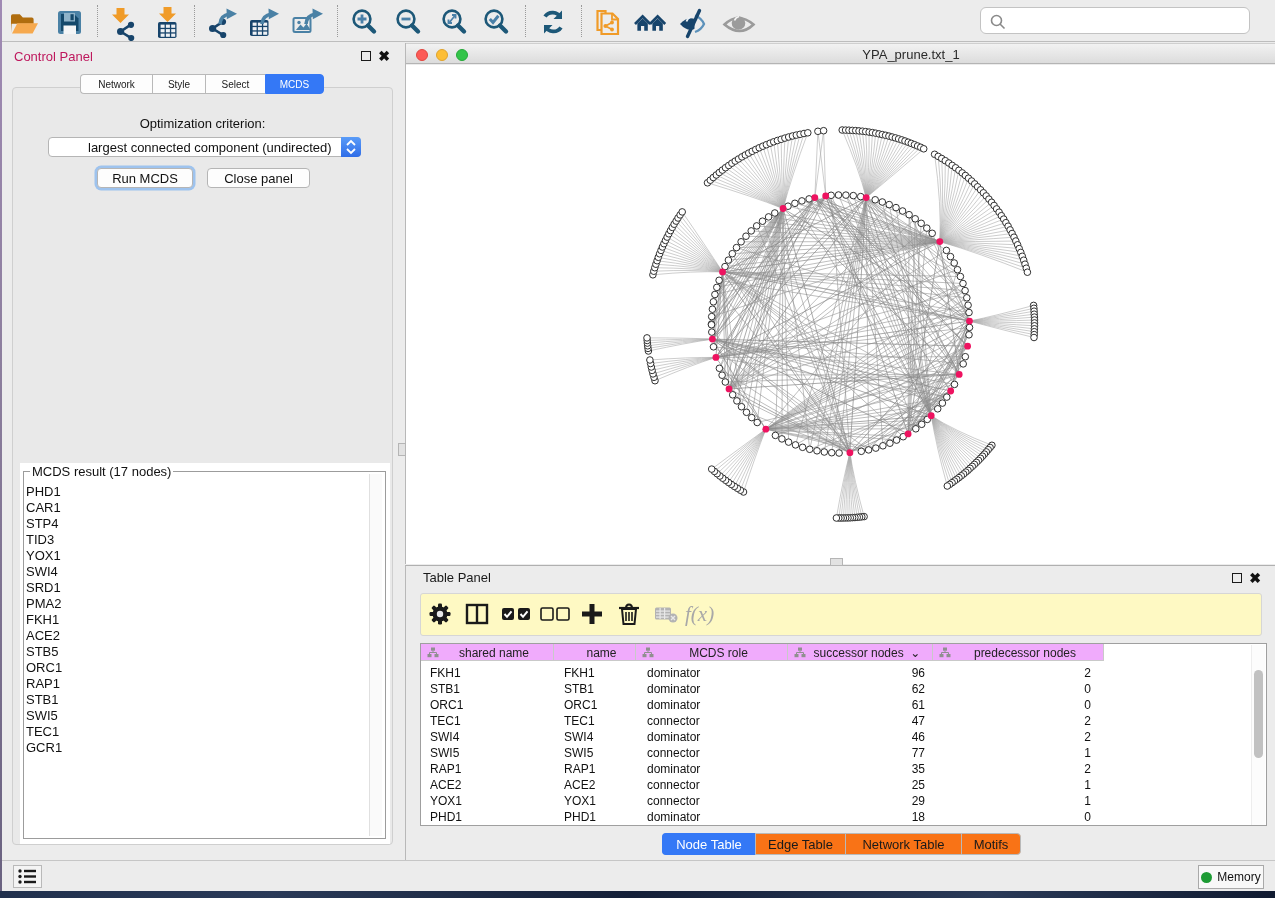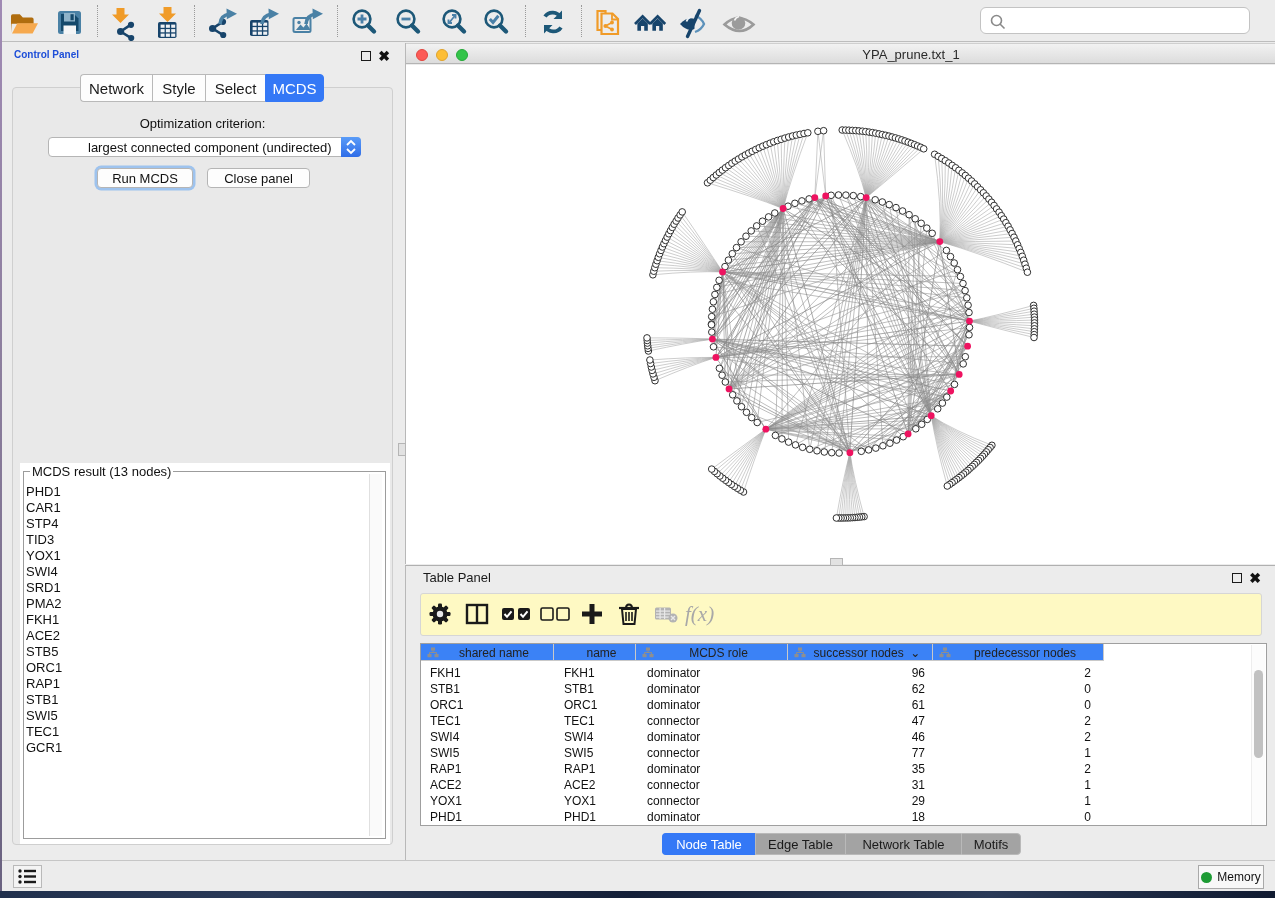--- a/index.html
+++ b/index.html
@@ -9,28 +9,28 @@
   background:linear-gradient(100deg,#1b2a47 0%,#2a3a58 30%,#141f38 55%,#2a3a58 80%,#101a30 100%); }
 #win { position:absolute; left:2px; top:0; width:1273px; height:891px; background:#ececec; }
 
 #toolbar { position:absolute; left:0; top:0; width:1273px; height:42px; background:#ececec; border-bottom:1px solid #bdbdbd; }
 .sep { position:absolute; top:5px; height:32px; width:0; border-left:1px dotted #9a9a9a; }
 .tbi { position:absolute; top:5px; }
 #search { position:absolute; left:978px; top:7px; width:270px; height:27px; background:#fff; border:1px solid #c3c3c3; border-radius:6px; }
 #search svg { position:absolute; left:8px; top:5px; }
 
 #cp { position:absolute; left:0px; top:43px; width:401px; height:816px; background:#ececec; }
-#cp-title { position:absolute; left:12px; top:6px; font-size:10px; color:#1d4ed8;font-weight:bold; }
+#cp-title { position:absolute; left:12px; top:6px; font-size:13px; color:#be185d; }
 .winbtns { position:absolute; display:flex; gap:7px; align-items:center; }
 #cp .winbtns { right:13px; top:8px; }
 .fbtn { width:10px; height:10px; border:1.5px solid #1a1a1a; display:inline-block; }
 .xbtn { font-size:14px; font-weight:bold; color:#111; line-height:10px; }
 #cp-tabs { position:absolute; left:78px; top:31px; height:20px; display:flex; z-index:3; }
-.tab { height:28px; border:1px solid #b9b9b9; border-right:none; background:#fdfdfd; color:#1a1a1a;
-  font-size:15px; display:flex; align-items:center; justify-content:center; }
+.tab { height:20px; border:1px solid #b9b9b9; border-right:none; background:#fdfdfd; color:#1a1a1a;
+  font-size:10px; display:flex; align-items:center; justify-content:center; }
 .tab:first-child { border-radius:4px 0 0 4px; }
 .tab:last-child { border-radius:0 4px 4px 0; border-right:1px solid #b9b9b9; }
 .tab.sel { background:#3478f6; color:#fff; border-color:#3478f6; }
 #cp-content { position:absolute; left:10px; top:44px; width:381px; height:758px; background:#e9e9e9;
   border:1px solid #cfcfcf; border-radius:4px; }
 #opt-label { position:absolute; left:0; top:28px; width:100%; text-align:center; font-size:13px; color:#111; }
 #combo { position:absolute; left:35px; top:49px; width:313px; height:20px; background:#fff; border:1px solid #b5b5b5; border-radius:4px; }
 #combo .ctext { position:absolute; left:12px; top:2px; font-size:13px; color:#111;padding-left:27px; }
 #combo .spin { position:absolute; right:-1px; top:-1px; width:20px; height:20px; background:linear-gradient(#5a9cf8,#2f6de8); border-radius:0 4px 4px 0; }
 .btn { position:absolute; height:20px; background:#fdfdfd; border:1px solid #b5b5b5; border-radius:4px;
@@ -57,33 +57,33 @@
 #tl-y { left:30px; background:#fdbe35; border:0.5px solid #e0a32c; }
 #tl-g { left:50px; background:#33c449; border:0.5px solid #24a938; }
 #net-name { position:absolute; left:140px; top:3px; width:730px; text-align:center; font-size:13px; color:#2a2a2a; }
 #netview { position:absolute; left:0; top:22px; width:870px; height:499px; background:#fff; }
 
 #tp { position:absolute; left:403px; top:565px; width:870px; height:295px; background:#ececec; border-left:1px solid #b8b8b8; border-top:1px solid #b0b0b0;}
 #tp-title { position:absolute; left:17px; top:4px; font-size:13px; color:#1a1a1a; }
 #tp .winbtns { right:14px; top:7px; }
 #tp-toolbar { position:absolute; left:14px; top:27px; width:842px; height:43px; background:#fef9c3; border:1px solid #d6d6d6; border-radius:3px;}
 #tbl { position:absolute; left:14px; top:77px; width:847px; height:183px; background:#fff; border:1px solid #9f9f9f; }
-#tbl-head { position:absolute; left:0; top:0; width:683px; height:17px; background:#3b82f6; border-bottom:1px solid #c9c9c9; font-size:12px; color:#222; }
+#tbl-head { position:absolute; left:0; top:0; width:683px; height:17px; background:#f0abfc; border-bottom:1px solid #c9c9c9; font-size:12px; color:#222; }
 .hcell { position:absolute; top:0; height:17px; border-right:1px solid #c9c9c9; }
 .hlabel { position:absolute; left:16px; width:calc(100% - 18px); text-align:center; top:2px; white-space:nowrap; }
 .hicon { position:absolute; left:6px; top:3px; }
 .trow { position:absolute; left:0; width:683px; height:16px; font-size:12px; color:#111; }
 .c1 { position:absolute; left:9px; top:1px; } .c2 { position:absolute; left:143px; top:1px; }
 .c3 { position:absolute; left:226px; top:1px; }
 .c4 { position:absolute; left:370px; width:134px; text-align:right; top:1px; }
 .c5 { position:absolute; left:520px; width:150px; text-align:right; top:1px; }
 #tbl-sb { position:absolute; right:1px; top:1px; width:14px; height:180px; background:#fcfcfc; border-left:1px solid #ededed;}
 #tbl-thumb { position:absolute; left:2px; top:25px; width:9px; height:88px; background:#c1c1c1; border-radius:5px; }
 #tp-tabs { position:absolute; left:256px; top:267px; height:22px; display:flex; }
-.tab2 { height:22px; border:1px solid #b9b9b9; border-right:none; background:#a3a3a3; color:#1a1a1a;
+.tab2 { height:22px; border:1px solid #b9b9b9; border-right:none; background:#f97316; color:#1a1a1a;
   font-size:13px; display:flex; align-items:center; justify-content:center; }
 .tab2:first-child { border-radius:4px 0 0 4px; }
 .tab2:last-child { border-radius:0 4px 4px 0; border-right:1px solid #b9b9b9; }
 .tab2.sel { background:#3478f6; color:#fff; border-color:#3478f6; }
 </style>
 </head>
 <body>
 <div id="wall"></div>
 <div style="position:absolute;left:0;top:0;width:2px;height:891px;background:linear-gradient(#a08ab4,#8d7f9e 40%,#6a6280);z-index:5"></div>
 <div id="win">
@@ -268,21 +268,21 @@
           <span class="ctext">largest connected component (undirected)</span>
         <span class="spin"><svg width="20" height="20">
               <path d="M6 8 L10 4 L14 8" fill="none" stroke="#fff" stroke-width="1.8"></path>
               <path d="M6 12 L10 16 L14 12" fill="none" stroke="#fff" stroke-width="1.8"></path>
             </svg></span>
       </div>
       <div class="btn" id="btn-run">Run MCDS</div>
       <div class="btn" id="btn-close">Close panel</div>
       <div id="result-wrap">
         <div id="fieldset">
-          <div id="fs-legend">MCDS result (13 nodes)</div>
+          <div id="fs-legend">MCDS result (17 nodes)</div>
           <div id="mcds-list">PHD1<br>CAR1<br>STP4<br>TID3<br>YOX1<br>SWI4<br>SRD1<br>PMA2<br>FKH1<br>ACE2<br>STB5<br>ORC1<br>RAP1<br>STB1<br>SWI5<br>TEC1<br>GCR1</div>
           <div id="list-sb"></div>
         </div>
       </div>
     </div>
     <div id="cp-tabs">
       <div class="tab" style="width:72px;">Network</div>
       <div class="tab" style="width:53px;">Style</div>
       <div class="tab" style="width:60px;">Select</div>
       <div class="tab sel" style="width:59px;">MCDS</div>
@@ -1187,21 +1187,21 @@
           <span class="c1">RAP1</span>
           <span class="c2">RAP1</span>
           <span class="c3">dominator</span>
           <span class="c4">35</span>
           <span class="c5">2</span>
         </div>
 <div class="trow" style="top:133px;">
           <span class="c1">ACE2</span>
           <span class="c2">ACE2</span>
           <span class="c3">connector</span>
-          <span class="c4">31</span>
+          <span class="c4">25</span>
           <span class="c5">1</span>
         </div>
 <div class="trow" style="top:149px;">
           <span class="c1">YOX1</span>
           <span class="c2">YOX1</span>
           <span class="c3">connector</span>
           <span class="c4">29</span>
           <span class="c5">1</span>
         </div>
 <div class="trow" style="top:165px;">

